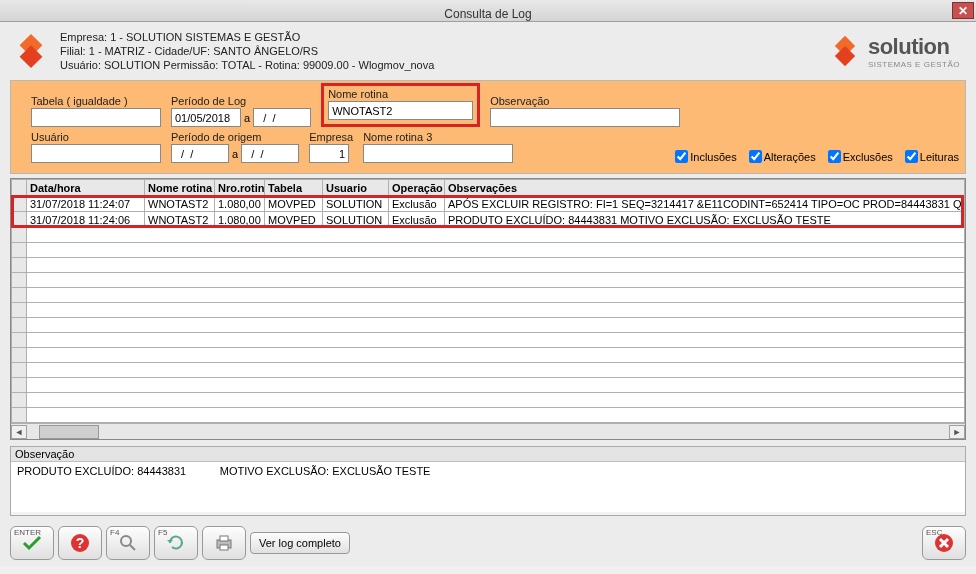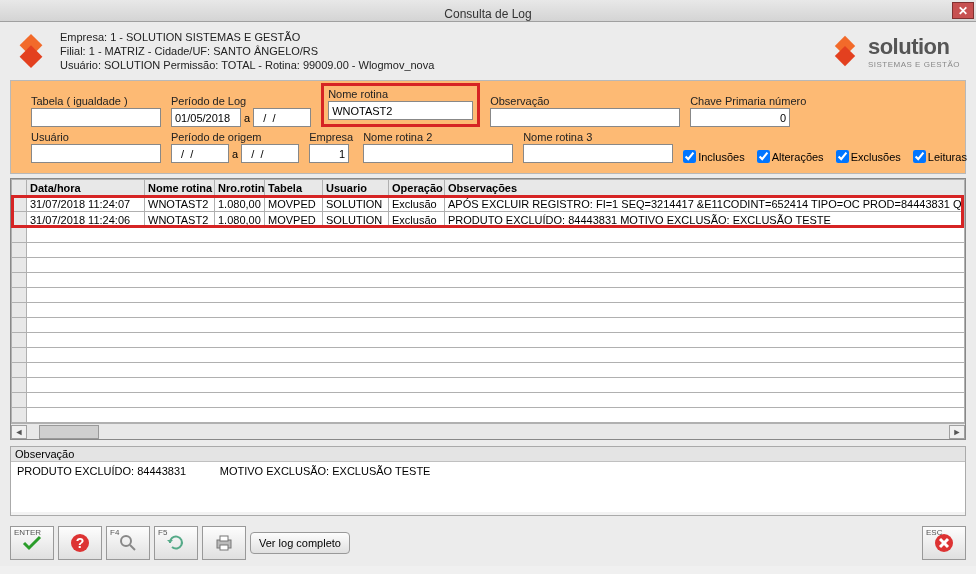--- a/index.html
+++ b/index.html
@@ -187,21 +187,21 @@
   .footer {
     margin-top: 10px;
     display: flex;
     gap: 4px;
     align-items: center;
   }
   .ftr-btn {
     width: 44px;
     height: 34px;
     border: 1px solid #999;
-    border-radius: 0;
+    border-radius: 6px;
     background: linear-gradient(#fdfdfd, #e0e0e0);
     display: flex;
     flex-direction: column;
     align-items: center;
     justify-content: center;
     position: relative;
     cursor: pointer;
   }
   .ftr-btn .key {
     position: absolute;
@@ -268,46 +268,38 @@
         </div>
       </div>
       <div class="fgroup highlight-box">
         <label>Nome rotina</label>
         <input type="text" style="width: 145px;" value="WNOTAST2">
       </div>
       <div class="fgroup">
         <label>Observação</label>
         <input type="text" style="width: 190px;" value="">
       </div>
-      <div class="fgroup">
-        <label>Chave Primaria número</label>
-        <input type="text" style="width: 100px; text-align: right;" value="0">
-      </div>
     </div>
 
     <div class="filter-row">
       <div class="fgroup">
         <label>Usuário</label>
         <input type="text" style="width: 130px;" value="">
       </div>
       <div class="fgroup">
         <label>Período de origem</label>
         <div class="inline">
           <input type="text" style="width: 58px;" value="  /  /">
           <span>a</span>
           <input type="text" style="width: 58px;" value="  /  /">
         </div>
       </div>
       <div class="fgroup">
         <label>Empresa</label>
         <input type="text" style="width: 40px; text-align: right;" value="1">
-      </div>
-      <div class="fgroup">
-        <label>Nome rotina 2</label>
-        <input type="text" style="width: 150px;" value="">
       </div>
       <div class="fgroup">
         <label>Nome rotina 3</label>
         <input type="text" style="width: 150px;" value="">
       </div>
       <div class="checks">
         <label>
             <input type="checkbox" checked="" style="">
             <span>Inclusões</span>
           </label>

